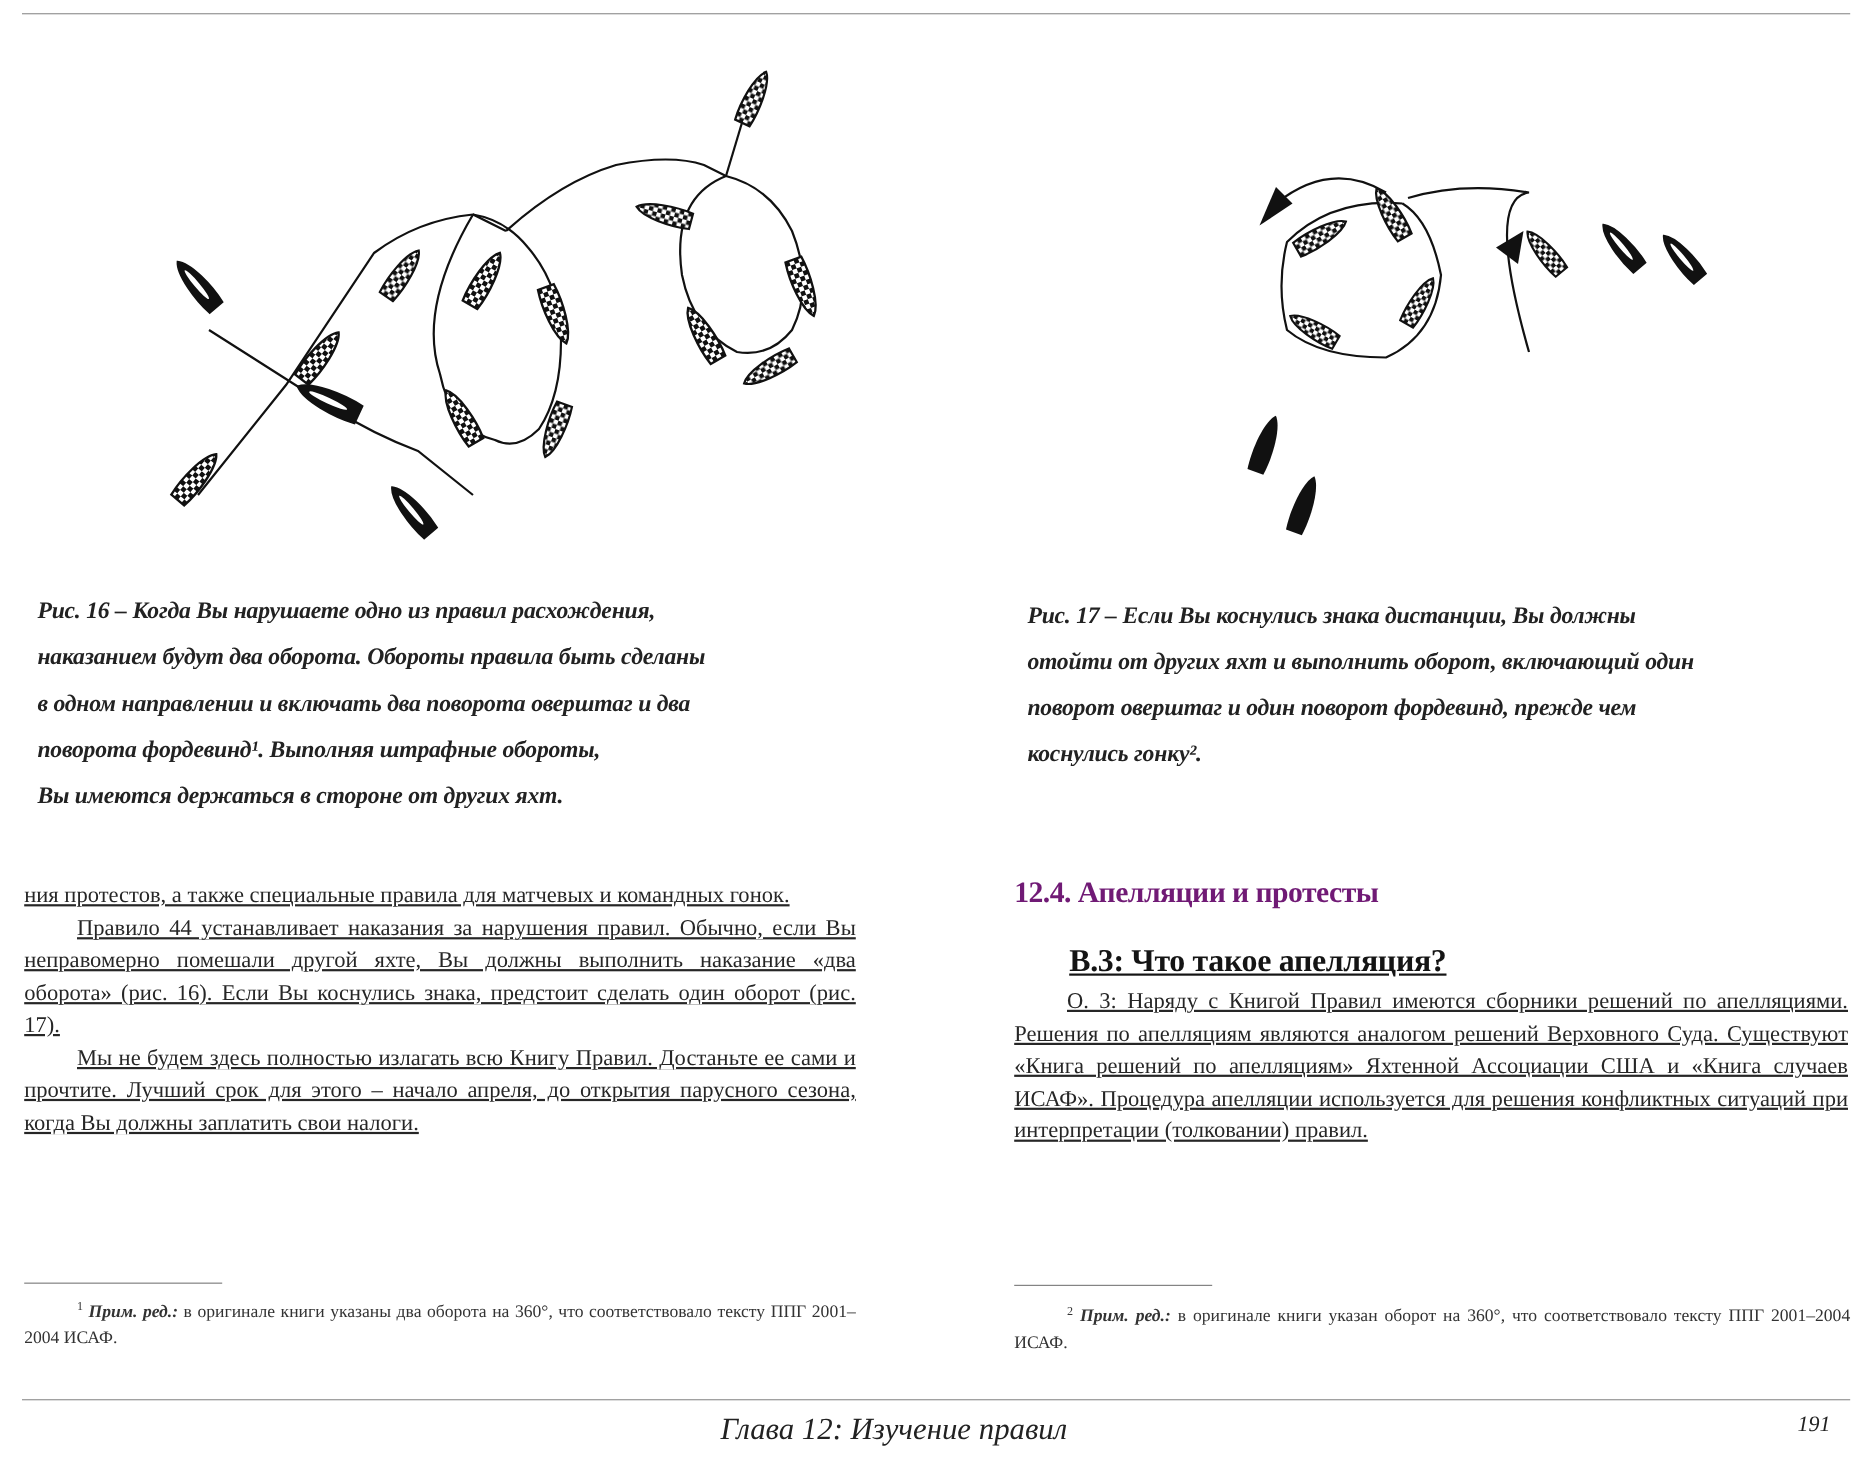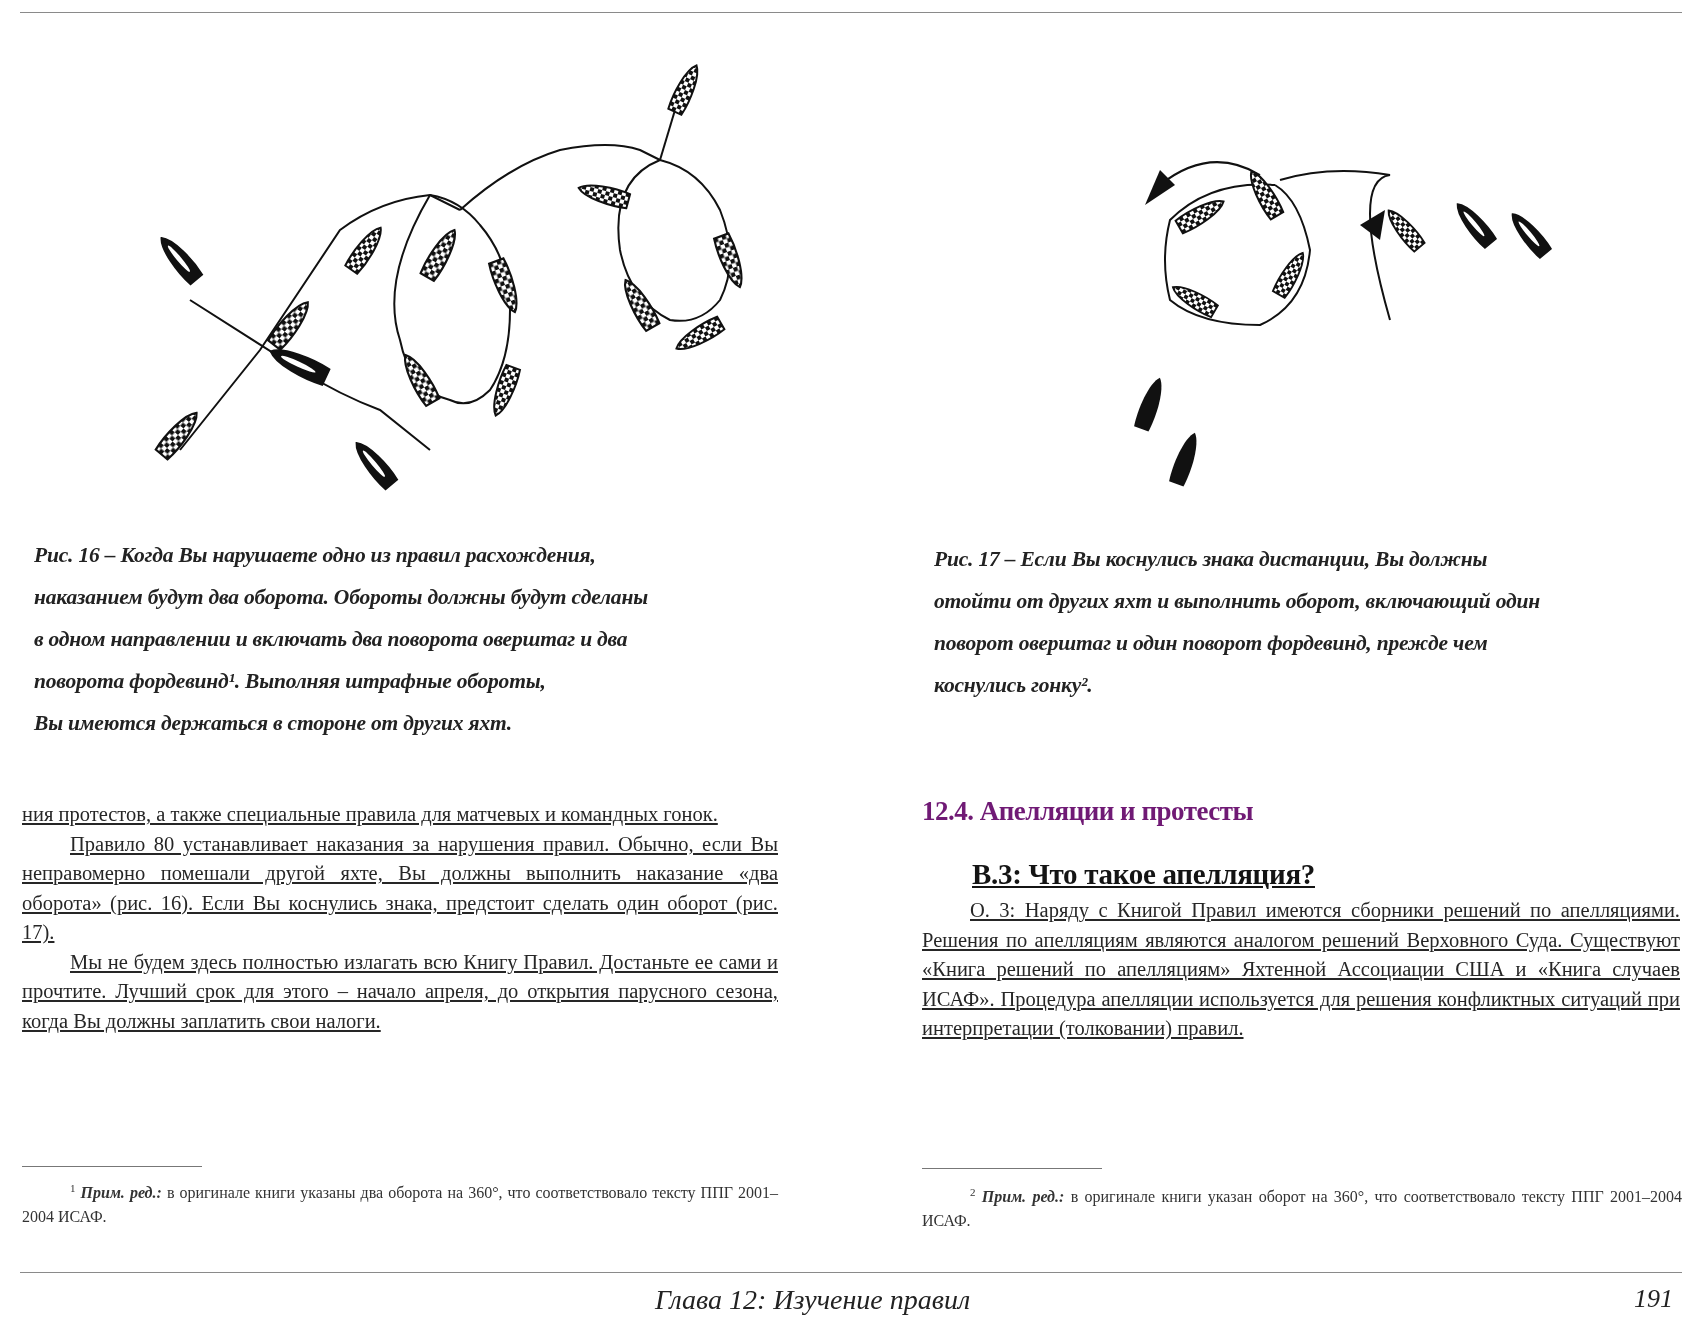--- a/index.html
+++ b/index.html
@@ -13,21 +13,21 @@
   .col { position:absolute; font-size:20.5px; line-height:29.5px; color:#262626; text-align:justify; }
   .col p { margin:0;text-decoration:underline; }
   .indent { text-indent:48px; }
   .h2 { position:absolute; font-weight:bold; font-size:27px; color:#701a75; font-family:"Liberation Serif", serif; letter-spacing:-0.5px; }
   .h3 { position:absolute; font-weight:bold; font-size:29px; color:#141414; font-family:"Liberation Serif", serif; letter-spacing:-0.3px; }
   .fn-rule { position:absolute; width:180px; border-top:1.4px solid #777; }
   .footnote { position:absolute; font-size:16px; line-height:24px; color:#333; text-align:justify; }
   .footnote .mark { font-size:11px; vertical-align:super; }
   .footnote .lead { font-style:italic; font-weight:bold; }
   .running { position:absolute; font-style:italic; font-size:28px; color:#222;text-align:center; }
-  .pageno { position:absolute; font-style:italic; font-size:26px; color:#222; }
+  .pageno { position:absolute; font-style:italic; font-size:20px; color:#222; }
 </style>
 </head>
 <body>
 
 <div class="rule" style="left:20px; top:12px; width:1662px;"></div>
 
 <svg width="0" height="0" style="position:absolute">
   <defs>
     <pattern id="chk" width="10" height="10" patternUnits="userSpaceOnUse">
       <rect width="10" height="10" fill="#fff"></rect>
@@ -90,35 +90,35 @@
   <use href="#boatChk" transform="translate(95,160) rotate(-60) scale(0.75)"></use>
   <use href="#boatChk" transform="translate(305,90) rotate(-40) scale(0.75)"></use>
   <use href="#boatBlk" transform="translate(375,85) rotate(-40) scale(0.8)"></use>
   <use href="#boatBlk" transform="translate(430,95) rotate(-40) scale(0.8)"></use>
   <use href="#boatSolid" transform="translate(50,265) rotate(20) scale(0.85)"></use>
   <use href="#boatSolid" transform="translate(85,320) rotate(20) scale(0.85)"></use>
 </svg>
 
 <div class="caption" style="left:22px; top:528px; width:780px;">
   <p>Рис. 16 – Когда Вы нарушаете одно из правил расхождения,</p>
-  <p>наказанием будут два оборота. Обороты должны будут сделаны</p>
+  <p>наказанием будут два оборота. Обороты правила быть сделаны</p>
   <p>в одном направлении и включать два поворота оверштаг и два</p>
   <p>поворота фордевинд¹. Выполняя штрафные обороты,</p>
   <p>Вы имеются держаться в стороне от других яхт.</p>
 </div>
 <div class="caption" style="left:922px; top:532px; width:760px;">
   <p>Рис. 17 – Если Вы коснулись знака дистанции, Вы должны</p>
   <p>отойти от других яхт и выполнить оборот, включающий один</p>
   <p>поворот оверштаг и один поворот фордевинд, прежде чем</p>
   <p>коснулись гонку².</p>
 </div>
 
 <div class="col" style="left:22px; top:800px; width:756px;">
   <p>ния протестов, а также специальные правила для матчевых и командных гонок.</p>
-  <p class="indent">Правило 80 устанавливает наказания за нарушения правил. Обычно, если Вы неправомерно помешали другой яхте, Вы должны выполнить наказание «два оборота» (рис. 16). Если Вы коснулись знака, предстоит сделать один оборот (рис. 17).</p>
+  <p class="indent">Правило 44 устанавливает наказания за нарушения правил. Обычно, если Вы неправомерно помешали другой яхте, Вы должны выполнить наказание «два оборота» (рис. 16). Если Вы коснулись знака, предстоит сделать один оборот (рис. 17).</p>
   <p class="indent">Мы не будем здесь полностью излагать всю Книгу Правил. Достаньте ее сами и прочтите. Лучший срок для этого – начало апреля, до открытия парусного сезона, когда Вы должны заплатить свои налоги.</p>
 </div>
 
 <div class="h2" style="left:922px; top:796px;">12.4. Апелляции и протесты</div>
 <div class="h3" style="left:972px; top:858px;text-decoration:underline;">В.3: Что такое апелляция?</div>
 <div class="col" style="left:922px; top:896px; width:758px;">
   <p class="indent">О. 3: Наряду с Книгой Правил имеются сборники решений по апелляциями. Решения по апелляциям являются аналогом решений Верховного Суда. Существуют «Книга решений по апелляциям» Яхтенной Ассоциации США и «Книга случаев ИСАФ». Процедура апелляции используется для решения конфликтных ситуаций при интерпретации (толковании) правил.</p>
 </div>
 
 <div class="fn-rule" style="left:22px; top:1166px;"></div>

